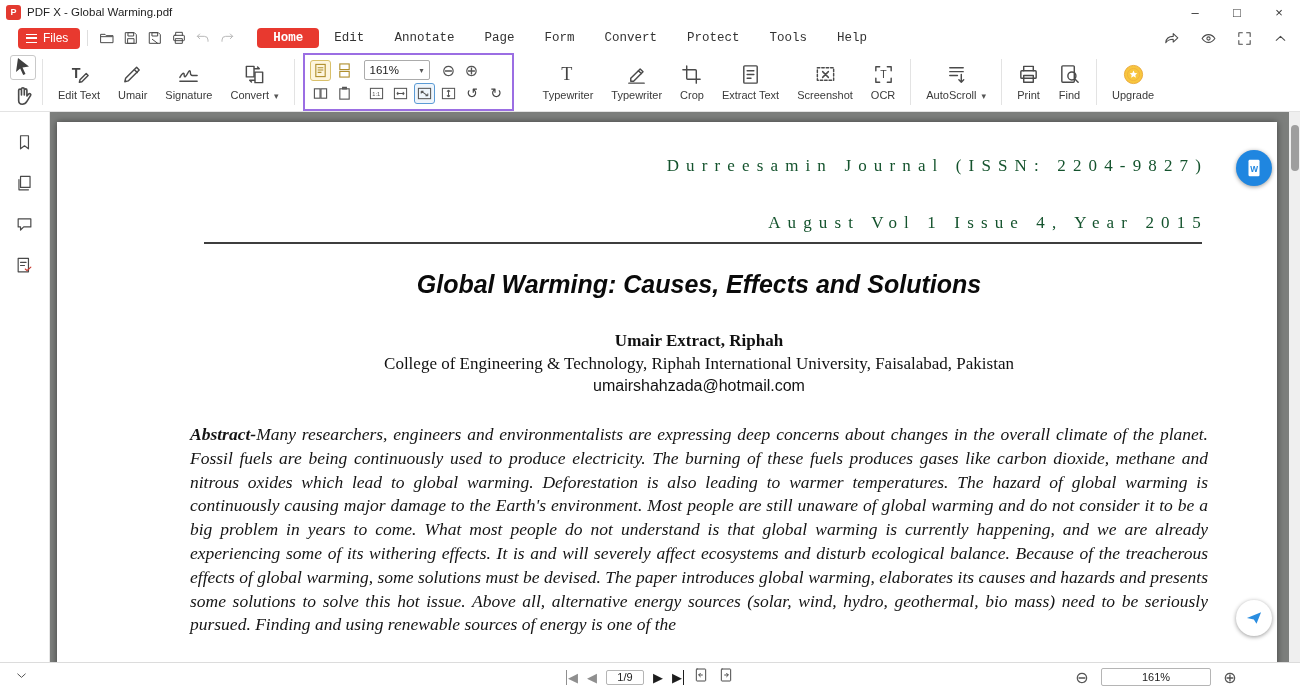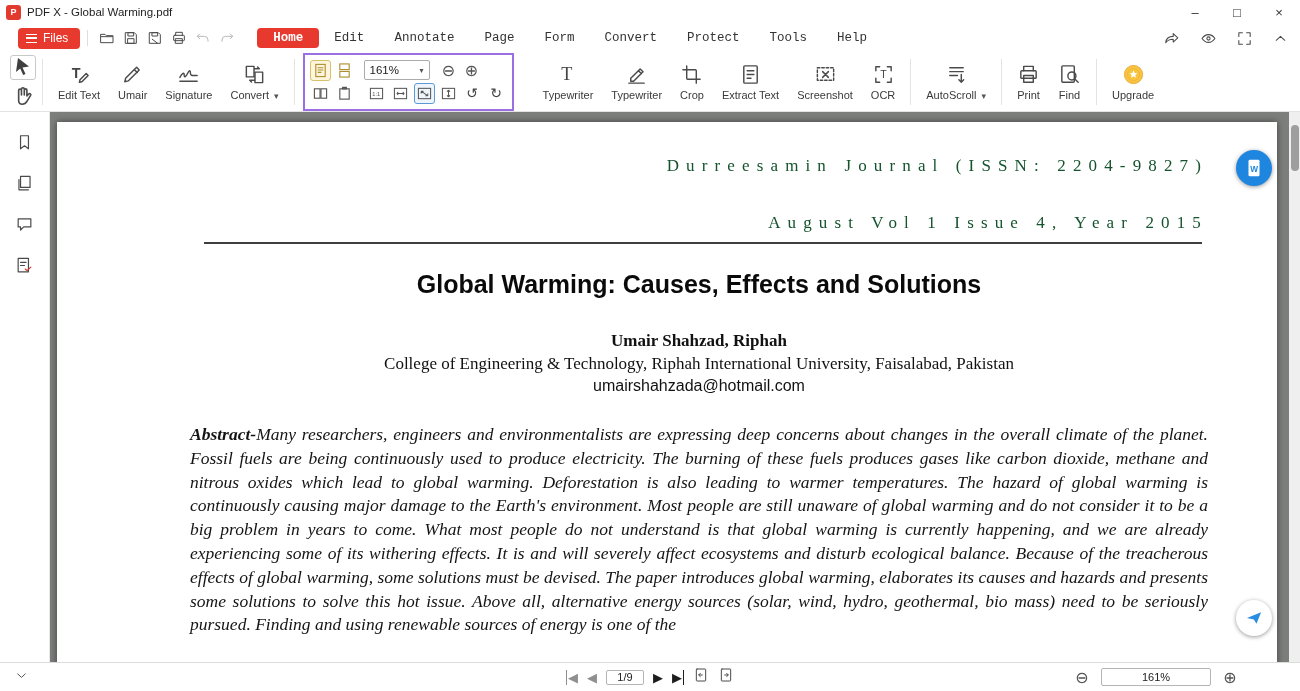--- a/index.html
+++ b/index.html
@@ -75,21 +75,21 @@
   .sb-ic svg { width:19px; height:19px; }
 
   .canvas { position:absolute; left:50px; top:0; right:0; bottom:0; background:#7d7f7d; overflow:hidden; }
   .page { position:absolute; left:7px; top:10px; width:1220px; height:760px; background:#fff;
     box-shadow:0 0 7px rgba(0,0,0,.5); padding:0 69px 0 133px; overflow:hidden; }
 
   .journal { margin-top:31px; text-align:right; font-family:"Liberation Serif", serif;
     color:#14532d; font-size:17px; letter-spacing:0.42em; line-height:26px; }
   .rule { border-bottom:2px solid #3e3e3e; margin:6px 6px 0 14px; }
   .doc-title { margin-top:26px; text-align:center; font-size:25px; font-weight:bold; color:#0a0a0a;
-    font-family:"Liberation Sans", sans-serif; }
+    font-family:"Liberation Sans", sans-serif;font-style:italic; }
   .author { margin-top:32px; text-align:center; font-family:"Liberation Serif", serif;
     font-weight:bold; font-size:17px; color:#111; }
   .affil { margin-top:3px; text-align:center; font-family:"Liberation Serif", serif; font-size:17px; color:#111; }
   .email { margin-top:3px; text-align:center; font-family:Liberation Sans, sans-serif; font-size:16px; color:#111; }
   .abstract { margin-top:28px; font-family:"Liberation Serif", serif; font-style:italic;
     font-size:17.5px; line-height:23.8px; text-align:justify; color:#141414; }
   .abstract .ab-label { font-weight:bold; }
 
   .float-btn { position:absolute; width:36px; height:36px; border-radius:50%;
     display:flex; align-items:center; justify-content:center; box-shadow:0 1px 4px rgba(0,0,0,.4); }
@@ -433,21 +433,21 @@
           </svg>
         </span>
     </div>
 
     <div class="canvas">
       <div class="page">
         <div class="journal">Durreesamin Journal (ISSN: 2204-9827)</div>
         <div class="journal">August Vol 1 Issue 4, Year 2015</div>
         <div class="rule"></div>
         <div class="doc-title">Global Warming: Causes, Effects and Solutions</div>
-        <div class="author">Umair Shahzad, Riphah</div>
+        <div class="author">Umair Extract, Riphah</div>
         <div class="affil">College of Engineering &amp; Technology, Riphah International University, Faisalabad, Pakistan</div>
         <div class="email">umairshahzada@hotmail.com</div>
         <p class="abstract"><span class="ab-label">Abstract-</span><span>Many researchers, engineers and environmentalists are expressing deep concerns about changes in the overall climate of the planet. Fossil fuels are being continuously used to produce electricity. The burning of these fuels produces gases like carbon dioxide, methane and nitrous oxides which lead to global warming. Deforestation is also leading to warmer temperatures. The hazard of global warming is continuously causing major damage to the Earth's environment. Most people are still unaware of global warming and do not consider it to be a big problem in years to come. What most people do not understand is that global warming is currently happening, and we are already experiencing some of its withering effects. It is and will severely affect ecosystems and disturb ecological balance. Because of the treacherous effects of global warming, some solutions must be devised. The paper introduces global warming, elaborates its causes and hazards and presents some solutions to solve this hot issue. Above all, alternative energy sources (solar, wind, hydro, geothermal, bio mass) need to be seriously pursued. Finding and using renewable sources of energy is one of the</span></p>
       </div>
 
       <div class="float-btn float-word">
         <svg viewBox="0 0 24 24" width="22" height="22">
             <rect x="6" y="3" width="12" height="18" rx="1.5" fill="#fff"></rect>
             <text x="7.8" y="16" font-size="9" font-weight="bold" fill="#1f86e0" font-family="Liberation Sans, sans-serif">W</text>
           </svg>

